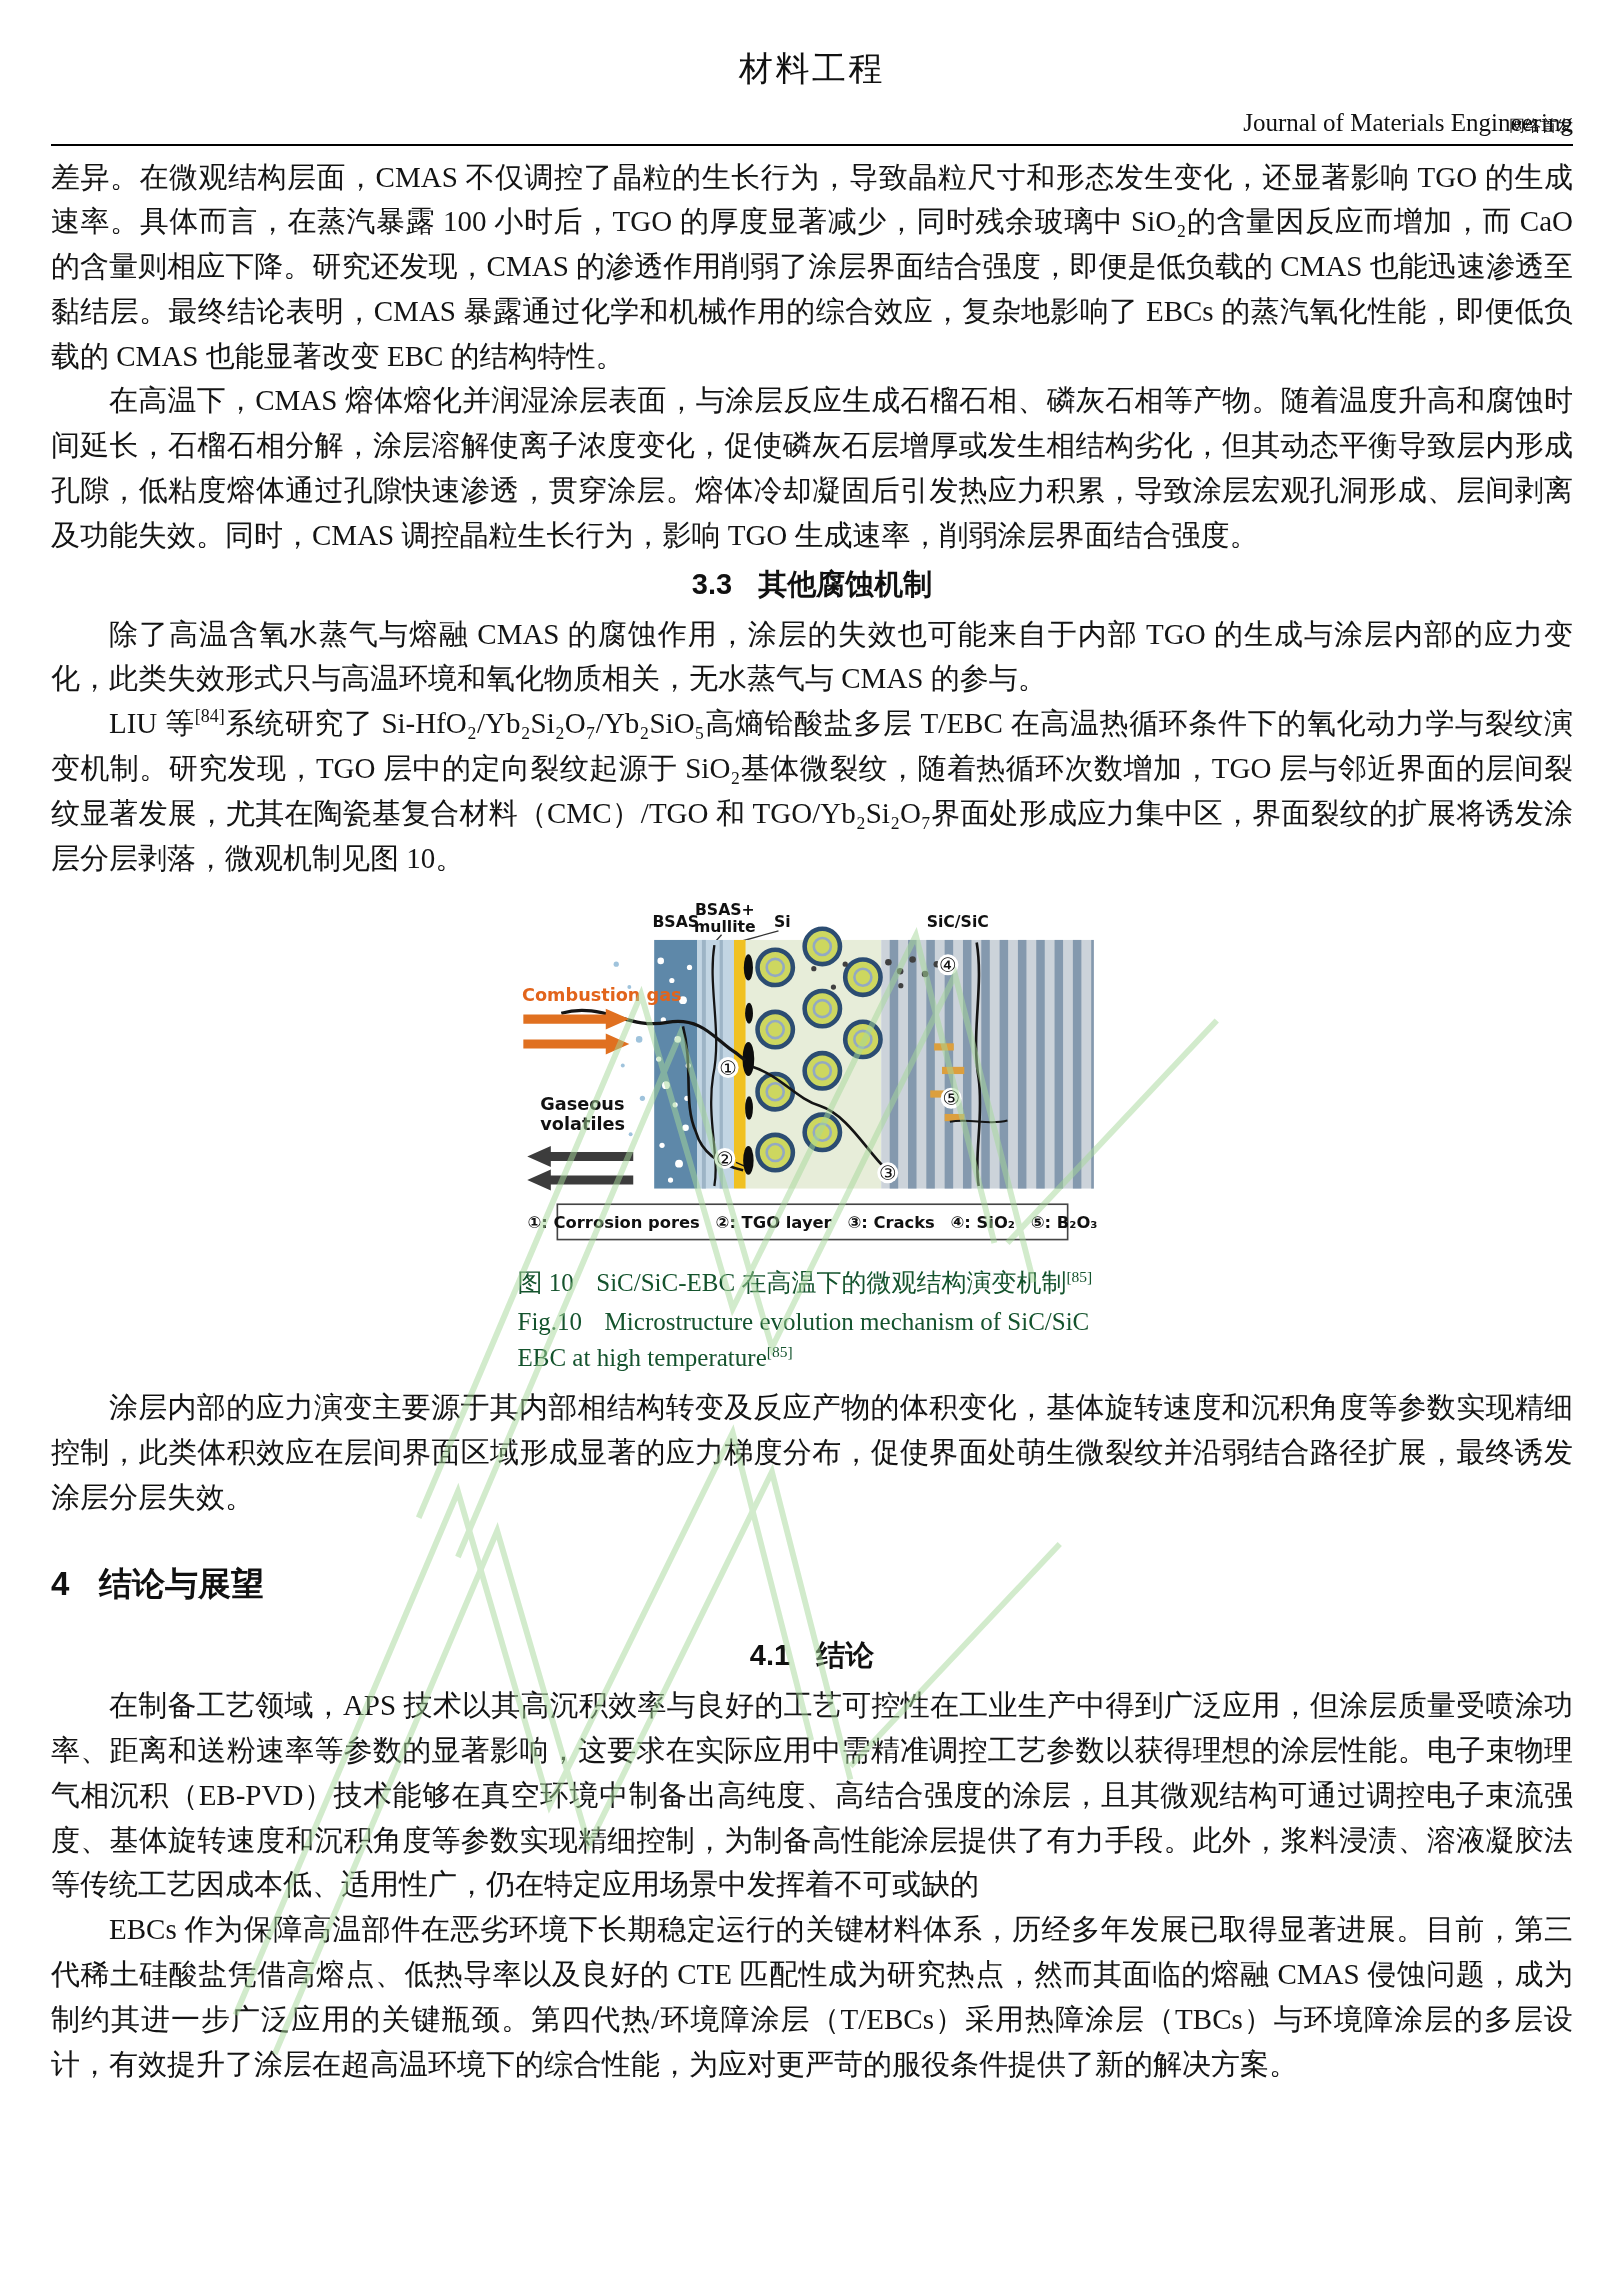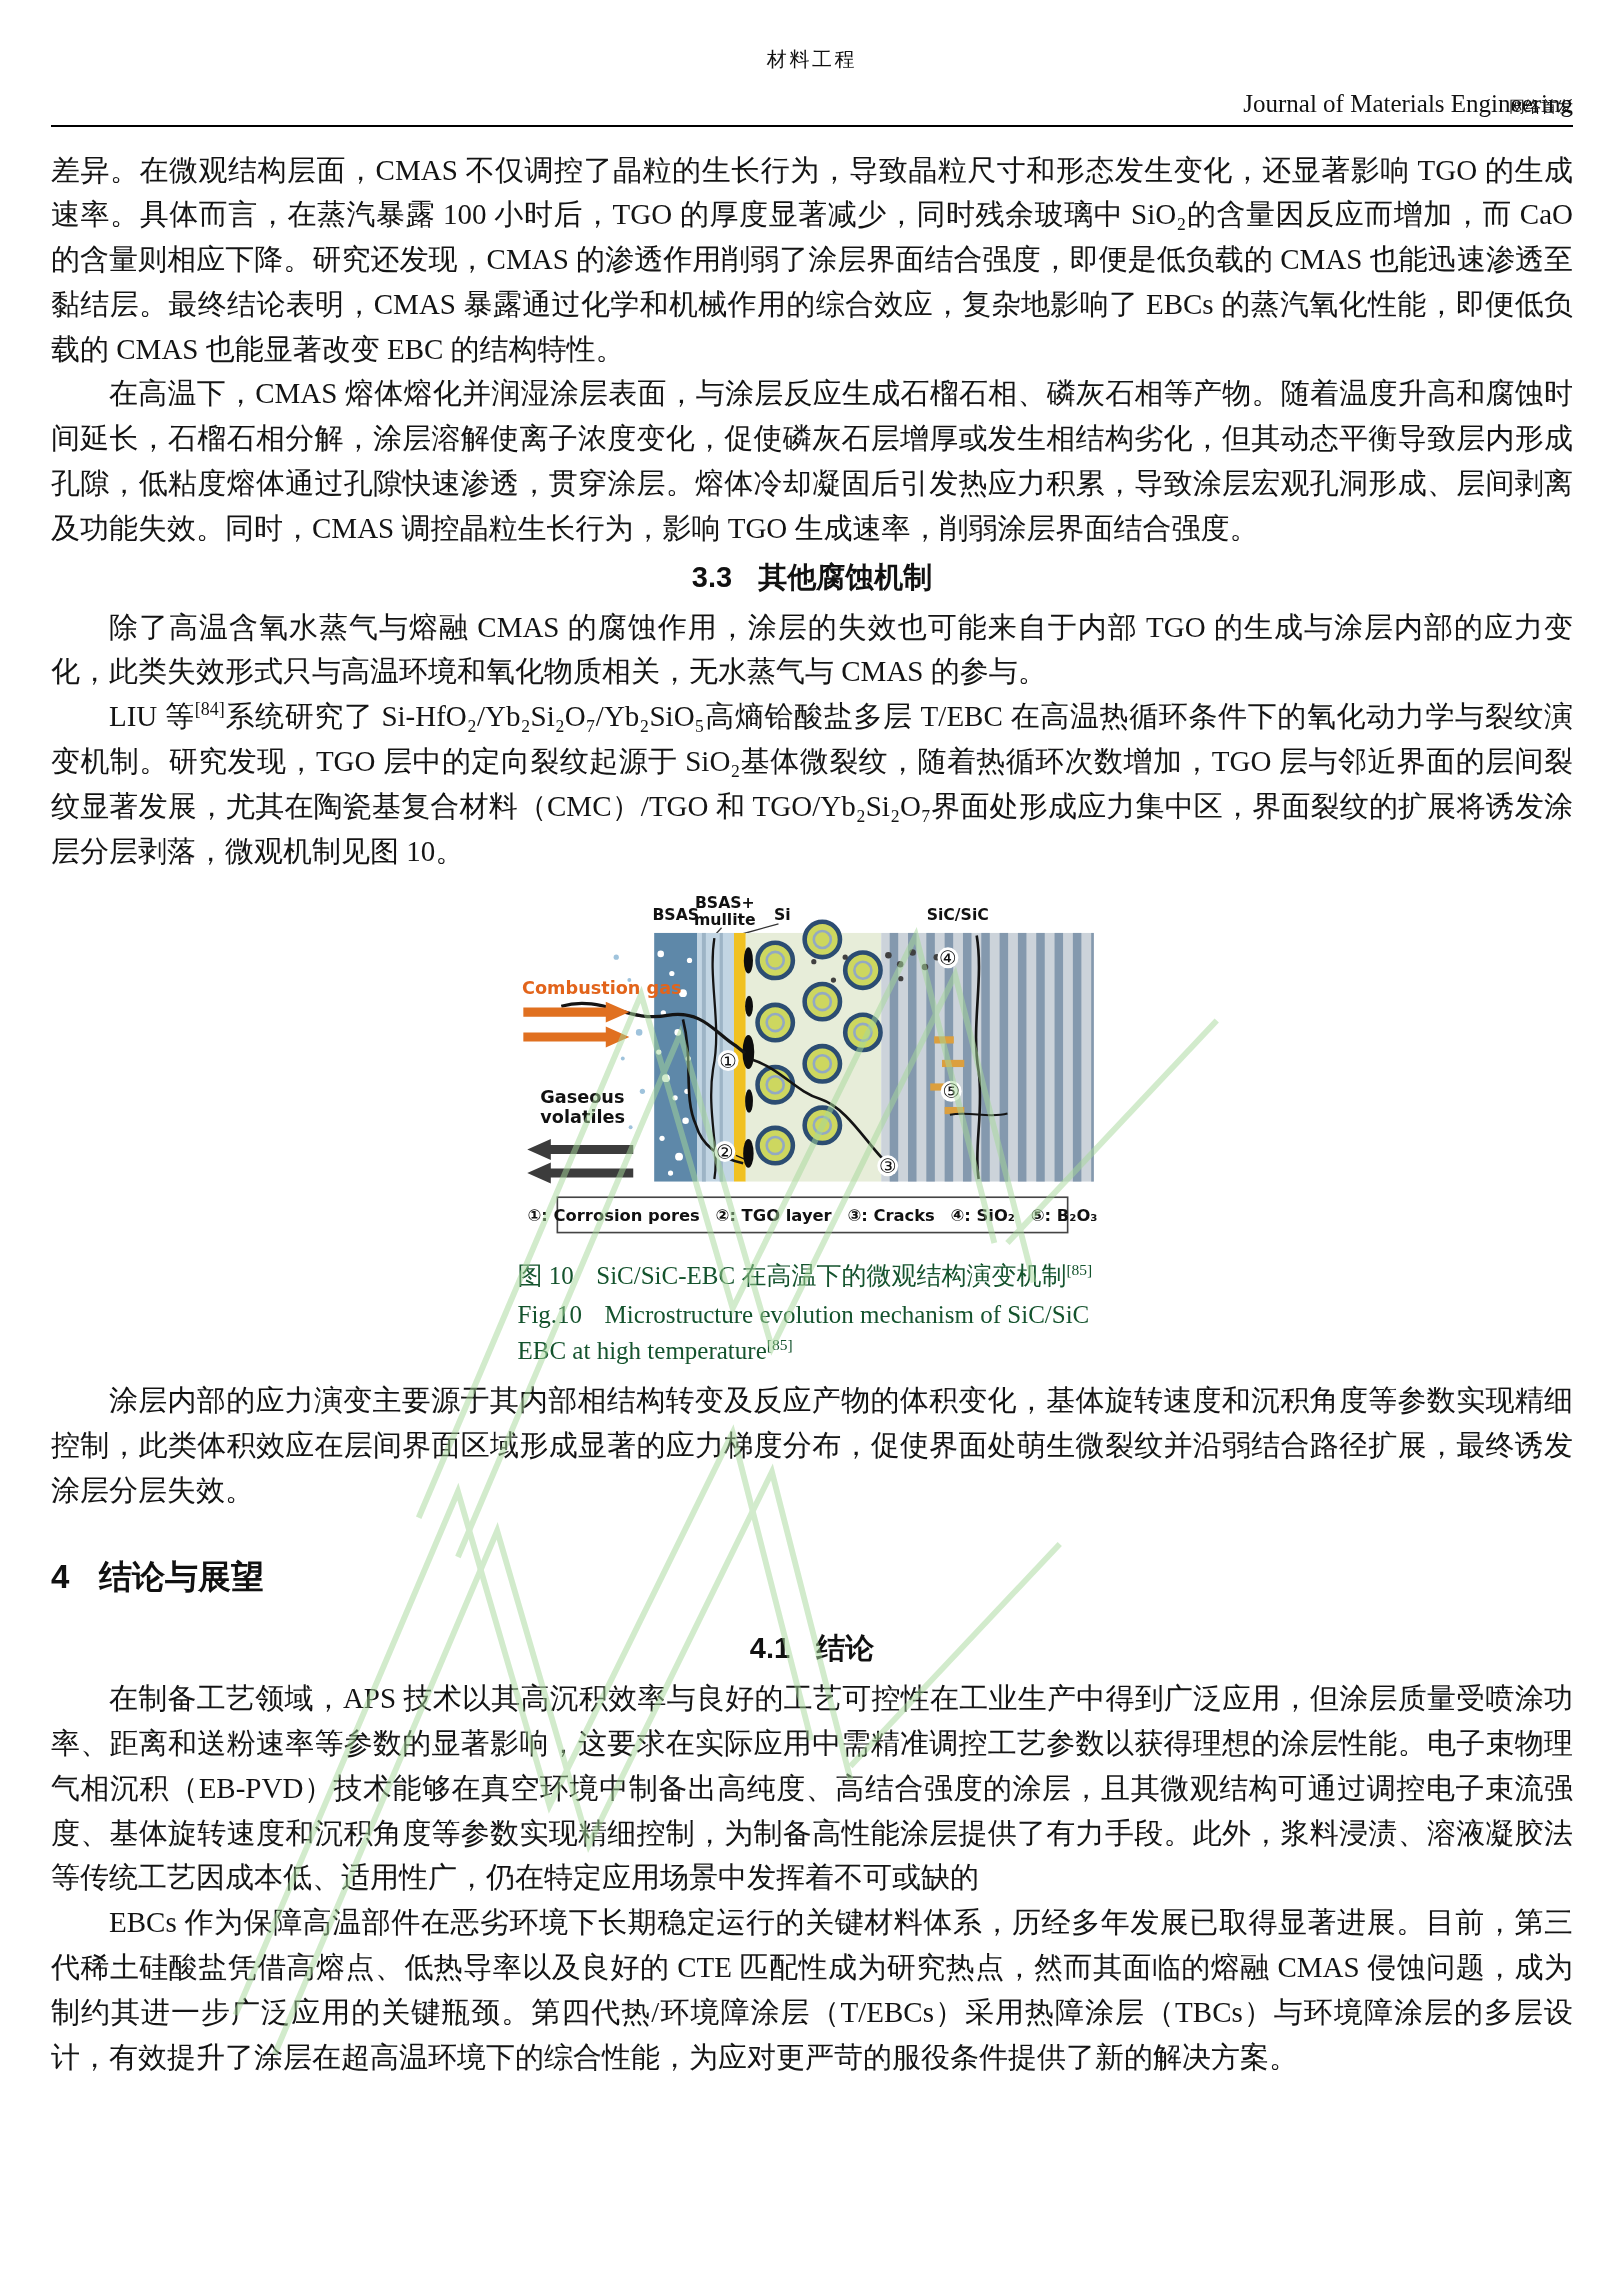--- a/index.html
+++ b/index.html
@@ -4,25 +4,25 @@
 <style>
   * { margin:0; padding:0; box-sizing:border-box; }
   html,body { background:#ffffff; }
   .page {
     position:relative; width:1623px; height:2295px; background:#fff;
     font-family:"Liberation Serif","DejaVu Serif",serif; color:#111;
     overflow:hidden;
   }
   .content { position:absolute; left:51px; right:50px; top:46px; z-index:1; }
   .hdr { position:relative; }
-  .hdr-cn { text-align:center; font-size:20px; letter-spacing:2.6px; }
+  .hdr-cn { text-align:center; font-size:34px; letter-spacing:2.6px; }
   .hdr-row { position:relative; text-align:right; font-size:25px; margin-top:17px; }
   .hdr-badge { position:absolute; right:0; bottom:0; font-size:16px; }
   .hdr-rule { border-bottom:2px solid #000; margin-top:6.5px; }
-  main { margin-top:21px; }
+  main { margin-top:9px; }
   p.body {
     font-size:29px; line-height:1.545; text-align:justify; text-indent:2em;
     color:#141414;
   }
   p.body.noindent { text-indent:0; }
   sup { font-size:0.62em; vertical-align:super; line-height:0; }
   h3.sec {
     font-family:Liberation Sans, sans-serif; font-weight:bold;
     font-size:29px; line-height:1.5; margin:5.2px 0 5.2px;text-align:center;
   }

